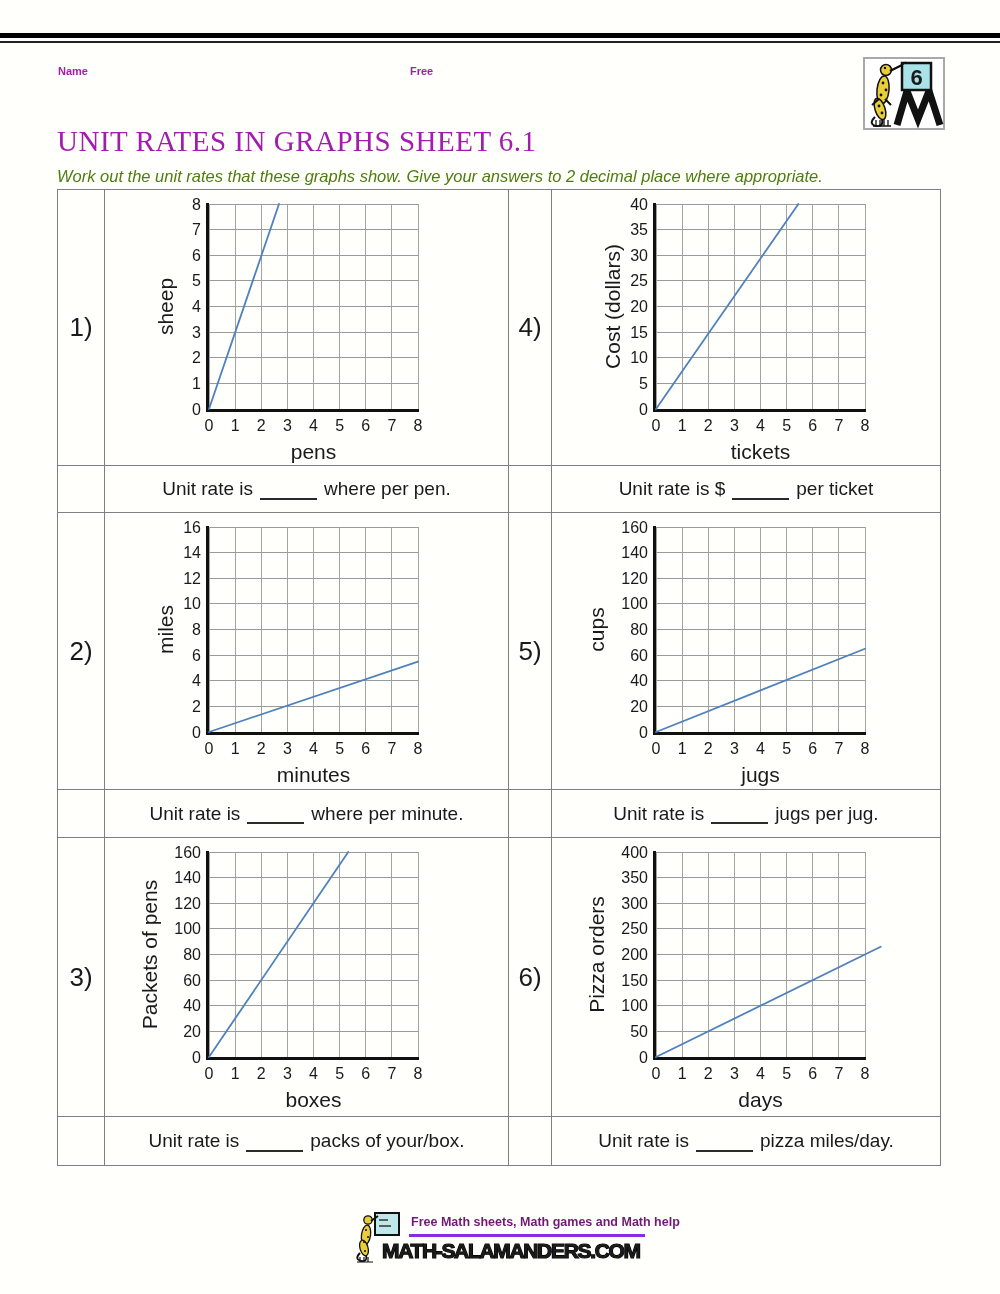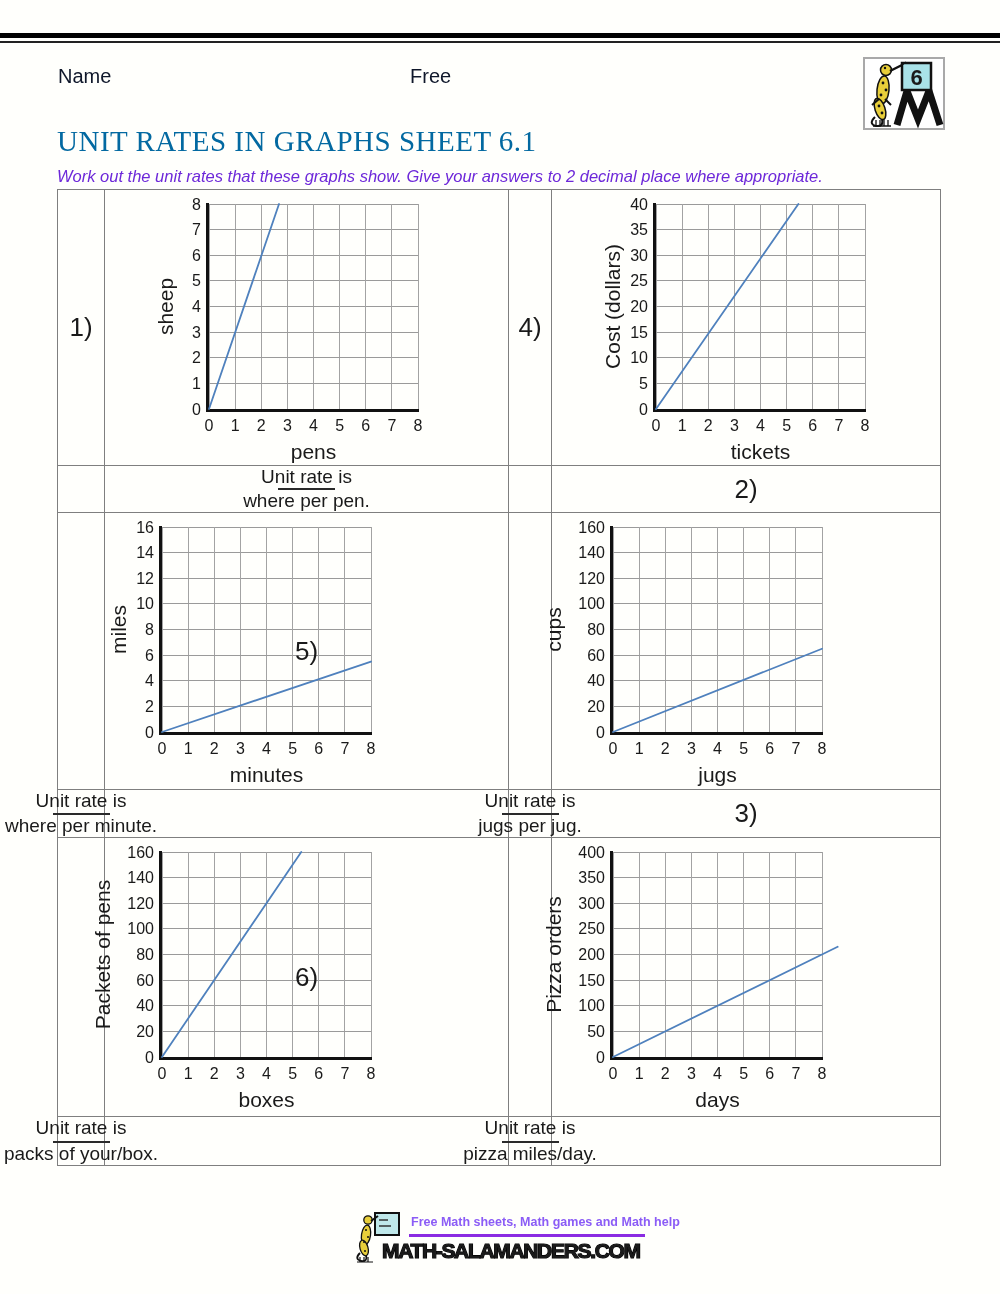--- a/index.html
+++ b/index.html
@@ -8,37 +8,37 @@
     background:#fffffc;
     font-family:"Liberation Sans",sans-serif;
     color:#1a1a1a;
     position:relative;
     overflow:hidden;
   }
   .top-rule{margin-top:33px;}
   .top-rule .bar{height:5px;background:#000;}
   .top-rule .thin{height:2px;background:#222;margin-top:3px;}
   .header-row{position:relative;height:58px;margin:14px 57px 0 57px;}
-  .hdr-label{position:absolute;top:8px;font-size:20px;font-weight:400;color:#0f172a;}
+  .hdr-label{position:absolute;top:8px;font-size:11px;font-weight:700;color:#a21caf;}
   .hdr-name{left:1px;}
   .hdr-date{left:353px;}
   .grade-logo{position:absolute;top:0px;right:-2px;width:82px;height:73px;}
   h1.title{
     margin:10px 0 0 57px;
     font-family:"Liberation Serif",serif;
     font-weight:normal;
     font-size:29px;
     letter-spacing:0.5px;
     color:#3b66a8;
   }
   .instructions{
     margin:9px 0 0 57px;
     font-size:16.5px;
     font-style:italic;
-    color:#6d28d9;
+    color:#4d7c0f;
   }
   .grid{
     position:absolute;left:57px;top:189px;
     width:884px;
     display:grid;
     grid-template-columns:47px 404px 43px 388px;
     grid-template-rows:276px 47px 277px 48px 279px 48px;
     border:1px solid #7f7f7f;
     box-sizing:border-box;
     background:#fffffc;
@@ -53,36 +53,35 @@
   .grid > div:nth-child(n+21){border-bottom:none;}
   .c-num{
     display:flex;align-items:center;justify-content:center;
     font-size:26px;
   }
   .c-graph{padding:4px 0 0 4px;}
   .c-answer{
     display:flex;align-items:center;justify-content:center;
     font-size:19px;
     white-space:nowrap;
-    flex-direction:column;
   }
   .blank{
     display:inline-block;
     width:57px;height:1em;
     border-bottom:2px solid #2a2a2a;
     margin:0 7px;
     vertical-align:-3px;
   }
   svg text{font-family:"Liberation Sans",sans-serif;fill:#1a1a1a;}
   .footer{position:absolute;left:0;top:1205px;width:1000px;}
   .footer-inner{position:relative;width:292px;height:62px;margin:0 auto;}
   .f-logo{position:absolute;left:0;top:6px;}
   .f-tagline{
     position:absolute;left:57px;top:10px;
-    font-size:12.5px;font-weight:bold;color:#8b5cf6;
+    font-size:12.5px;font-weight:bold;color:#701a75;
     white-space:nowrap;
   }
   .f-rule{position:absolute;left:55px;top:29px;width:236px;height:3px;}
   .f-site{position:absolute;left:26px;top:32px;}
 </style>
 </head>
 <body>
 
 <div class="top-rule">
   <div class="bar"></div>
@@ -113,21 +112,21 @@
         <circle cx="23" cy="33" r="1.4" fill="#111"></circle>
       <circle cx="18" cy="38" r="1.4" fill="#111"></circle>
         <circle cx="16" cy="49" r="1.4" fill="#111"></circle>
       <circle cx="19" cy="56" r="1.4" fill="#111"></circle>
         <circle cx="22" cy="11" r="1.2" fill="#111"></circle>
       <path d="M10,69 h18 M13,69 v-6 M17,69 v-6 M21,69 v-6 M25,69 v-6" stroke="#111" stroke-width="1.3" fill="none"></path>
     </g>
   </svg>
 </div>
 
-<h1 class="title" style="color: #0369a1;">UNIT RATES IN GRAPHS SHEET 6.1</h1>
+<h1 class="title" style="color: #a21caf;">UNIT RATES IN GRAPHS SHEET 6.1</h1>
 <p class="instructions">Work out the unit rates that these graphs show. Give your answers to 2 decimal place where appropriate.</p>
 
 <div class="grid">
 
   <div class="c-num">1)</div>
   <div class="c-graph">
       <div class="chart-box"><svg width="332" height="272" viewBox="0 0 332 272">
           <line x1="100" y1="10" x2="100" y2="215" stroke="#a3a3a3" stroke-width="1" shape-rendering="crispEdges"></line>
           <line x1="100" y1="10" x2="309" y2="10" stroke="#9a9a9a" stroke-width="1" shape-rendering="crispEdges"></line>
           <line x1="126.125" y1="10" x2="126.125" y2="215" stroke="#a3a3a3" stroke-width="1" shape-rendering="crispEdges"></line>
@@ -218,20 +217,25 @@
         </svg></div>
     </div>
 
   <div></div>
   <div class="c-answer">
     <span>Unit rate is</span>
       <span class="blank"></span>
       <span>where per pen.</span>
   </div>
   <div></div>
+  <div class="c-answer">
+    <span>Unit rate is $</span>
+      <span class="blank"></span>
+      <span>per ticket</span>
+  </div>
 
   <div class="c-num">2)</div>
   <div class="c-graph">
       <div class="chart-box"><svg width="332" height="272" viewBox="0 0 332 272">
           <line x1="100" y1="10" x2="100" y2="215" stroke="#a3a3a3" stroke-width="1" shape-rendering="crispEdges"></line>
           <line x1="100" y1="10" x2="309" y2="10" stroke="#9a9a9a" stroke-width="1" shape-rendering="crispEdges"></line>
           <line x1="126.125" y1="10" x2="126.125" y2="215" stroke="#a3a3a3" stroke-width="1" shape-rendering="crispEdges"></line>
           <line x1="100" y1="35.625" x2="309" y2="35.625" stroke="#9a9a9a" stroke-width="1" shape-rendering="crispEdges"></line>
           <line x1="152.25" y1="10" x2="152.25" y2="215" stroke="#a3a3a3" stroke-width="1" shape-rendering="crispEdges"></line>
           <line x1="100" y1="61.25" x2="309" y2="61.25" stroke="#9a9a9a" stroke-width="1" shape-rendering="crispEdges"></line>

